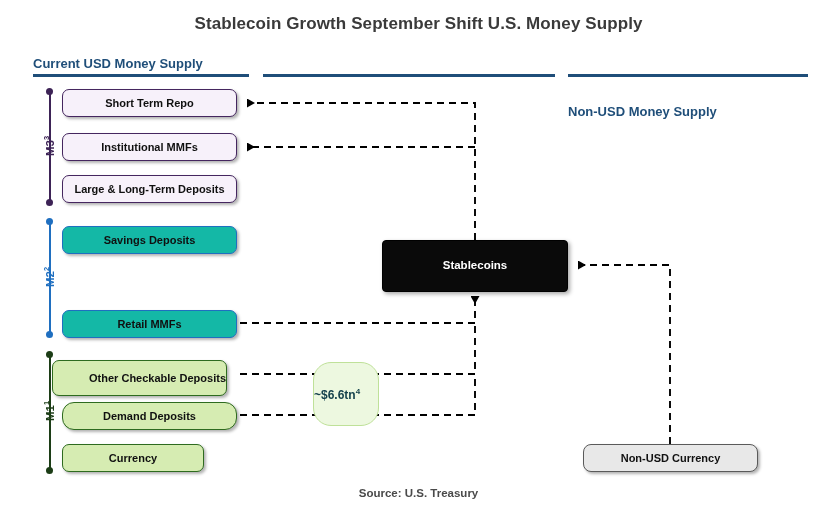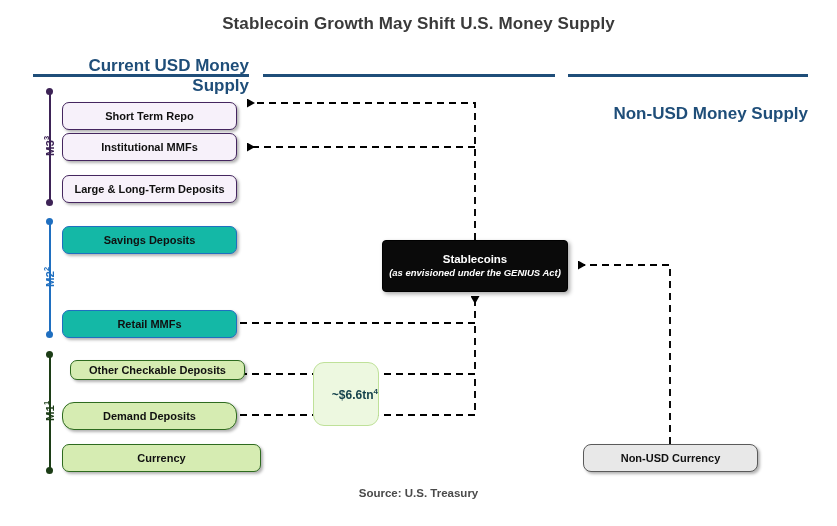--- a/index.html
+++ b/index.html
@@ -28,24 +28,24 @@
     font-size: 17px;
     font-weight: bold;
     color: #3a3a3a;
     letter-spacing: 0.1px;
   }
 
   
   .col-head {
     position: absolute;
     top: 56px;
-    font-size: 17px;
+    font-size: 13px;
     font-weight: bold;
     color: #1f4e79;
-    text-align: right;
+    text-align: left;
   }
   .col-rule {
     position: absolute;
     top: 74px;
     height: 3px;
     background: #1f4e79;
   }
 
   
   .msbox {
@@ -138,24 +138,24 @@
   
   #amount-callout {
     position: absolute;
     left: 313px;
     top: 362px;
     width: 66px;
     height: 64px;
     box-sizing: border-box;
     background: #edf8e0;
     border: 1.6px solid #bfe199;
-    border-radius: 11px;
-    display: flex;
-    align-items: center;
-    justify-content: flex-end;
+    border-radius: 18px;
+    display: flex;
+    align-items: center;
+    justify-content: flex-start;
     font-size: 12px;
     font-weight: bold;
     color: #123f4a;
   }
   #amount-callout sup { font-size: 8px; vertical-align: super; }
 
   
   #nonusd-box {
     position: absolute;
     left: 583px;
@@ -193,21 +193,21 @@
     font-size: 11.5px;
     font-weight: bold;
     color: #4a4a4a;
   }
 </style>
 </head>
 <body>
 
 <div id="canvas">
 
-  <div id="chart-title">Stablecoin Growth May Shift U.S. Money Supply</div>
+  <div id="chart-title">Stablecoin Growth September Shift U.S. Money Supply</div>
 
   <div class="col-head" style="left:33px; width:216px;">Current USD Money Supply</div>
   <div class="col-rule" style="left:33px; width:216px;"></div>
 
   <div class="col-rule" style="left:263px; width:292px;"></div>
 
   <div class="col-head" style="left:568px; width:240px;margin-top:48px;">Non-USD Money Supply</div>
   <div class="col-rule" style="left:568px; width:240px;"></div>
 
   <div class="bracket-line" style="left:49px; top:91px; height:111px; background:#3d2356;"></div>
@@ -243,54 +243,53 @@
       <path d="M240,323 L475,323 L475,296" marker-end="url(#arrU)"></path>
 
       <path d="M240,374 L475,374 L475,323"></path>
 
       <path d="M240,415 L475,415 L475,374"></path>
 
       <path d="M670,444 L670,265 L578,265" marker-end="url(#arrL)"></path>
     </g>
   </svg>
 
-  <div class="msbox m3" style="left:62px; top:102px; width:175px; height:28px;">
+  <div class="msbox m3" style="left:62px; top:89px; width:175px; height:28px;">
     <span>Short Term Repo</span>
   </div>
   <div class="msbox m3" style="left:62px; top:133px; width:175px; height:28px;">
     <span>Institutional MMFs</span>
   </div>
   <div class="msbox m3" style="left:62px; top:175px; width:175px; height:28px;">
     <span>Large &amp; Long-Term Deposits</span>
   </div>
 
   <div class="msbox m2" style="left:62px; top:226px; width:175px; height:28px;">
     <span>Savings Deposits</span>
   </div>
   <div class="msbox m2" style="left:62px; top:310px; width:175px; height:28px;">
     <span>Retail MMFs</span>
   </div>
 
-  <div class="msbox m1" style="left:70px; top:360px; width:175px; height:20px;">
+  <div class="msbox m1" style="left:52px; top:360px; width:175px; height:36px;justify-content:flex-end;">
     <span>Other Checkable Deposits</span>
   </div>
   <div class="msbox m1" style="left:62px; top:402px; width:175px; height:28px;border-radius:12px;">
     <span>Demand Deposits</span>
   </div>
-  <div class="msbox m1" style="left:62px; top:444px; width:199px; height:28px;">
+  <div class="msbox m1" style="left:62px; top:444px; width:142px; height:28px;">
     <span>Currency</span>
   </div>
 
   <div id="amount-callout">
     <span><span>~$6.6tn</span><sup>4</sup></span>
   </div>
 
   <div id="stablecoin-box">
     <div id="stablecoin-title">Stablecoins</div>
-    <div id="stablecoin-sub">(as envisioned under the GENIUS Act)</div>
   </div>
 
   <div id="nonusd-box">
     <span>Non-USD Currency</span>
   </div>
 
   <div id="source-note">Source: U.S. Treasury</div>
 
 </div>
 

